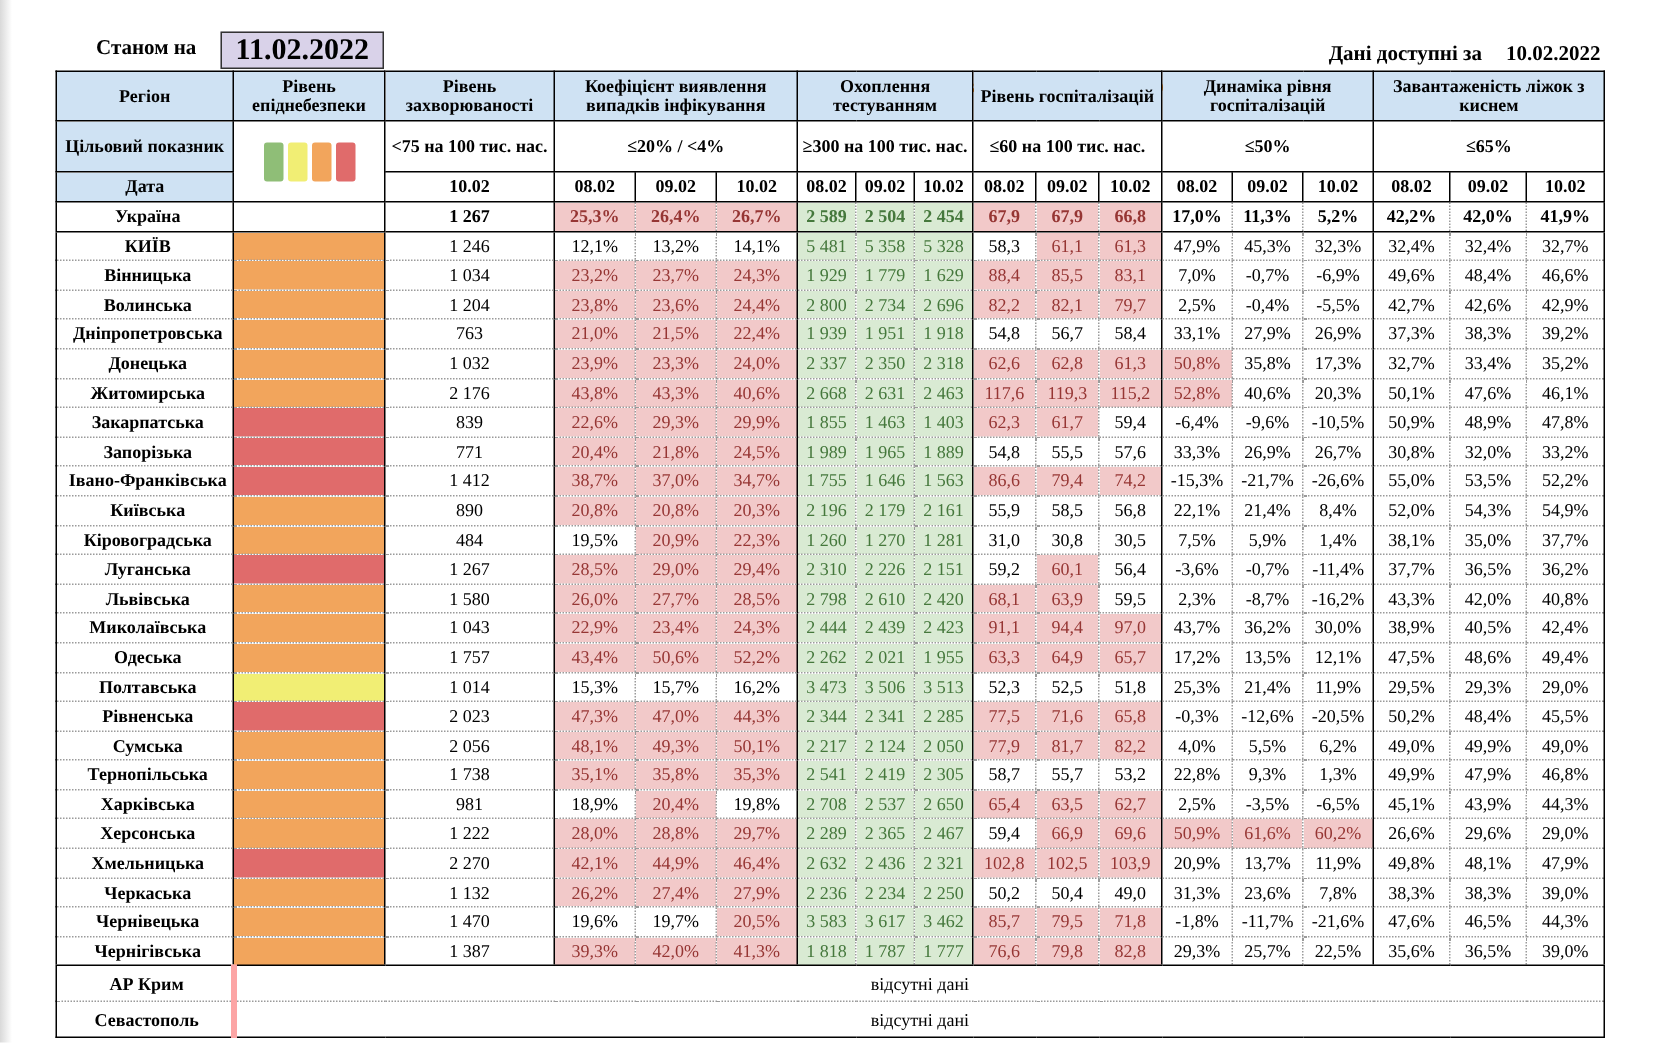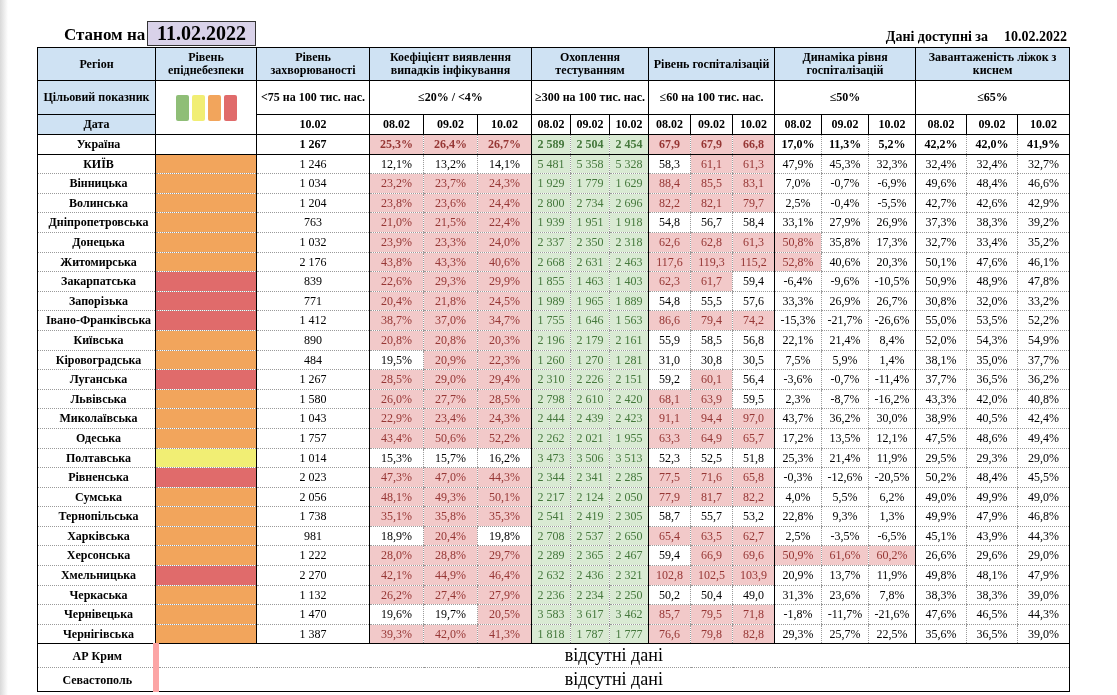--- a/index.html
+++ b/index.html
@@ -7,21 +7,21 @@
     width:1117px;height:695px;background:#fff;position:relative;
     font-family:"Liberation Serif","DejaVu Serif",serif;color:#000;overflow:hidden;
   }
   .page-edge{position:absolute;left:0;top:0;width:8px;height:695px;
     background:linear-gradient(90deg,#d9d9d9,#ffffff);}
   .main-title{
     position:absolute;top:1px;left:37px;width:1032px;text-align:left;
     font-weight:bold;font-size:15.5px;color:#F28E1E;letter-spacing:.2px;white-space:nowrap;margin-top:48px;
   }
   .asof-band{position:absolute;top:21px;left:37px;width:1032px;height:25px;}
-  .asof-label{position:absolute;left:27px;top:4px;font-weight:bold;font-size:17px;}
+  .asof-label{position:absolute;left:27px;top:4px;font-weight:bold;font-size:14px;}
   .asof-date-box{
     position:absolute;left:110px;top:0;width:107px;height:23px;
     background:#D9D2E9;border:1.5px solid #333;
     text-align:center;font-weight:bold;font-size:20px;line-height:23px;
   }
   .available-text{position:absolute;right:2px;bottom:1px;font-weight:bold;font-size:14px;}
   .available-text span{margin-left:16px;}
 
   .tbl-wrap{position:absolute;top:47px;left:37px;border-radius:32px;}
   table{border-collapse:collapse;table-layout:fixed;width:1032px;border:1.5px solid #000;}
@@ -44,21 +44,21 @@
   td.region-cell{
     text-align:center;padding-left:4px;font-weight:bold;border-left:none;font-size:12px;
   }
   .c-pink{background:#F2C9C9;color:#963634;}
   .c-green{background:#D9EAD3;color:#45783C;}
   .lvl-o{background:#F2A55C;}
   .lvl-r{background:#E06B6B;}
   .lvl-y{background:#F1EE74;}
   tr.row-bold td{font-weight:bold;}
   tr.nodata-row{height:24px;}
-  td.nodata-cell{border-left:6px solid #fca5a5;font-size:18px;}
+  td.nodata-cell{border-left:4px solid #fca5a5;font-size:12px;}
 </style>
 </head>
 <body>
 
 <div class="page-edge"></div>
 
 <div class="main-title">Індикатори визначення рівнів епідемічної небезпеки відповідно до постанови КМУ від 9 грудня 2020 р. № 1236</div>
 
 <div class="asof-band">
   <span class="asof-label">Станом на</span>

